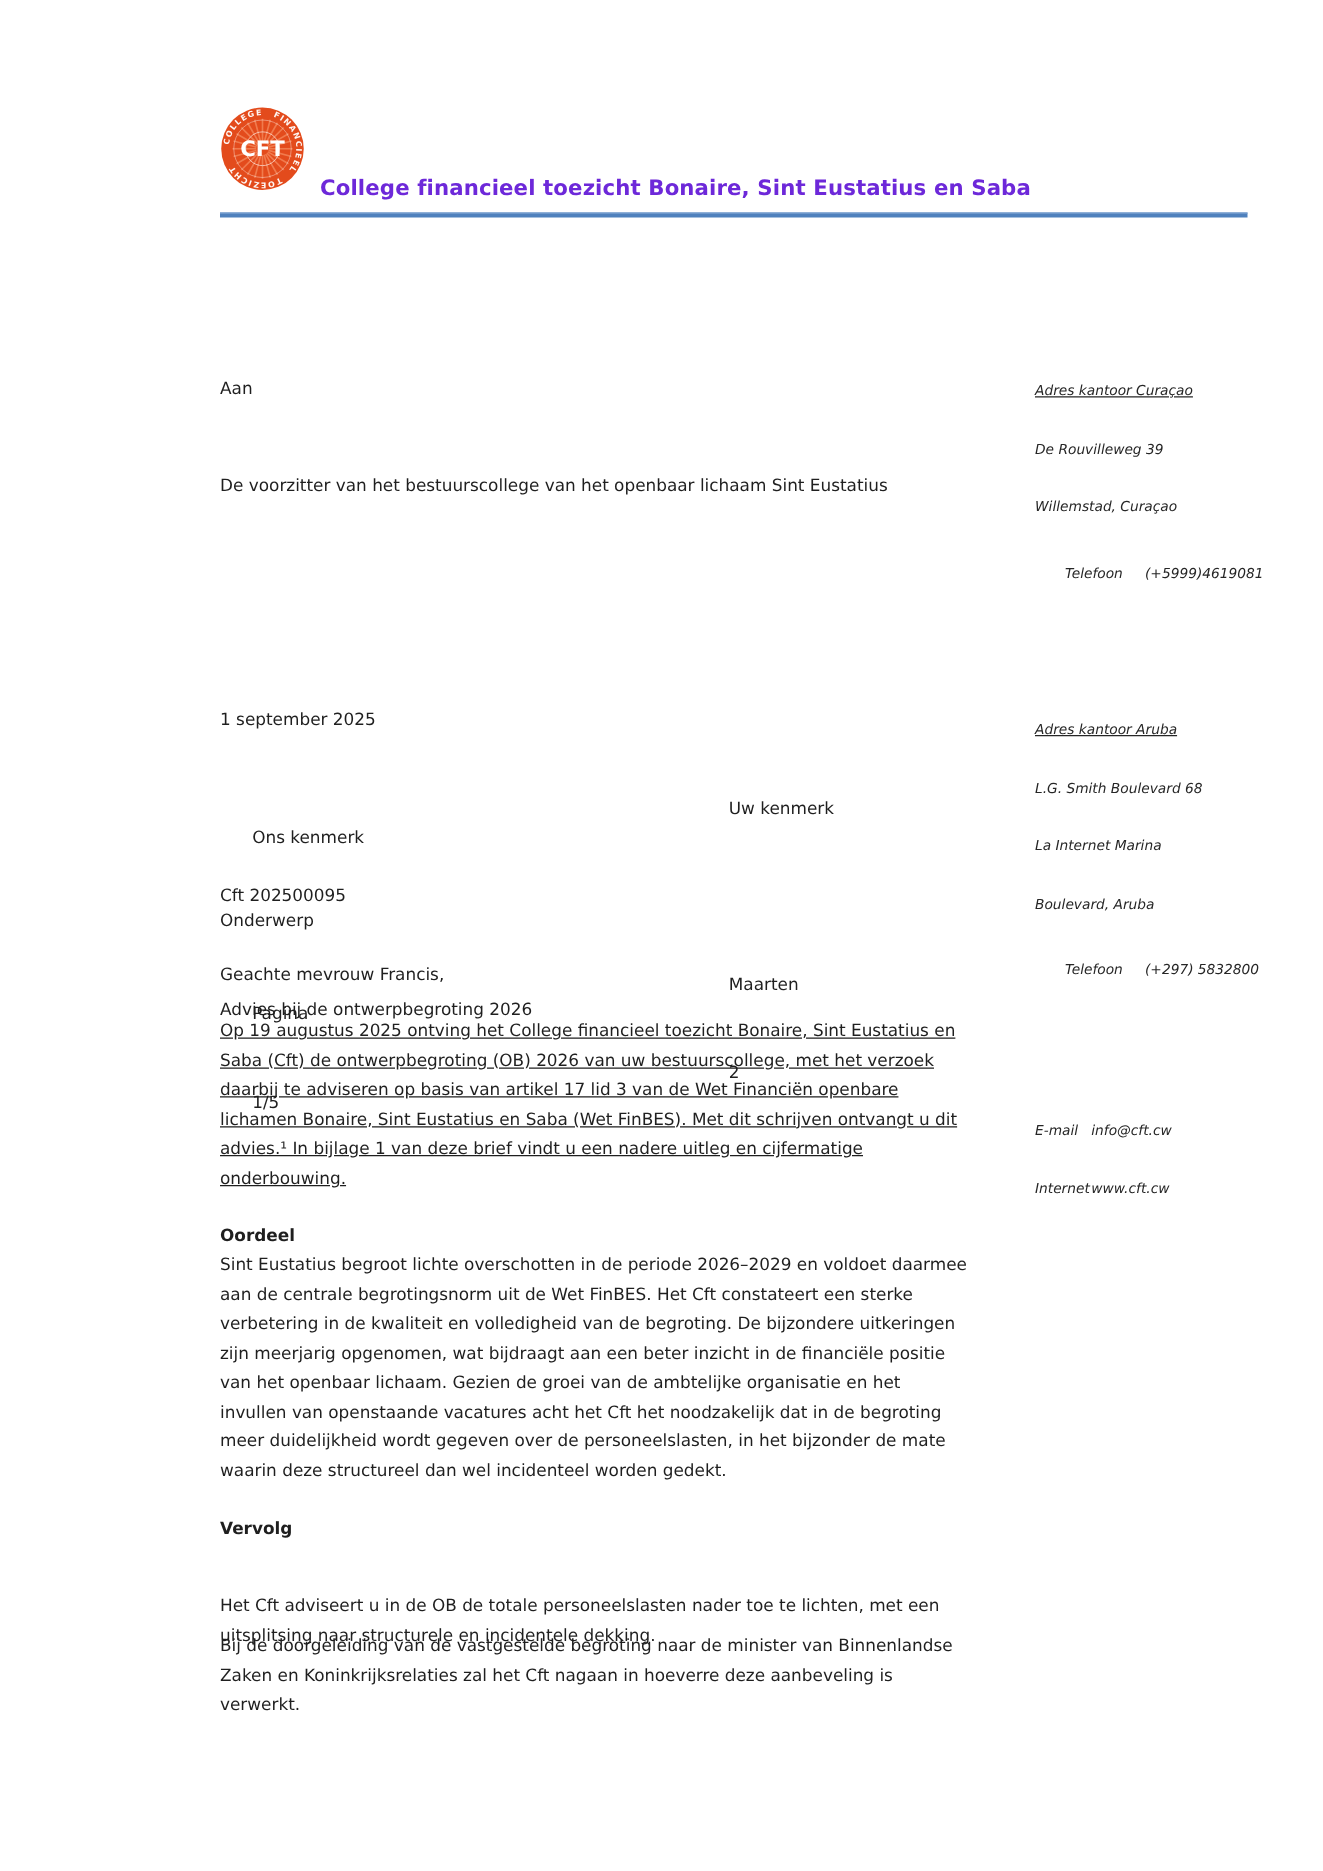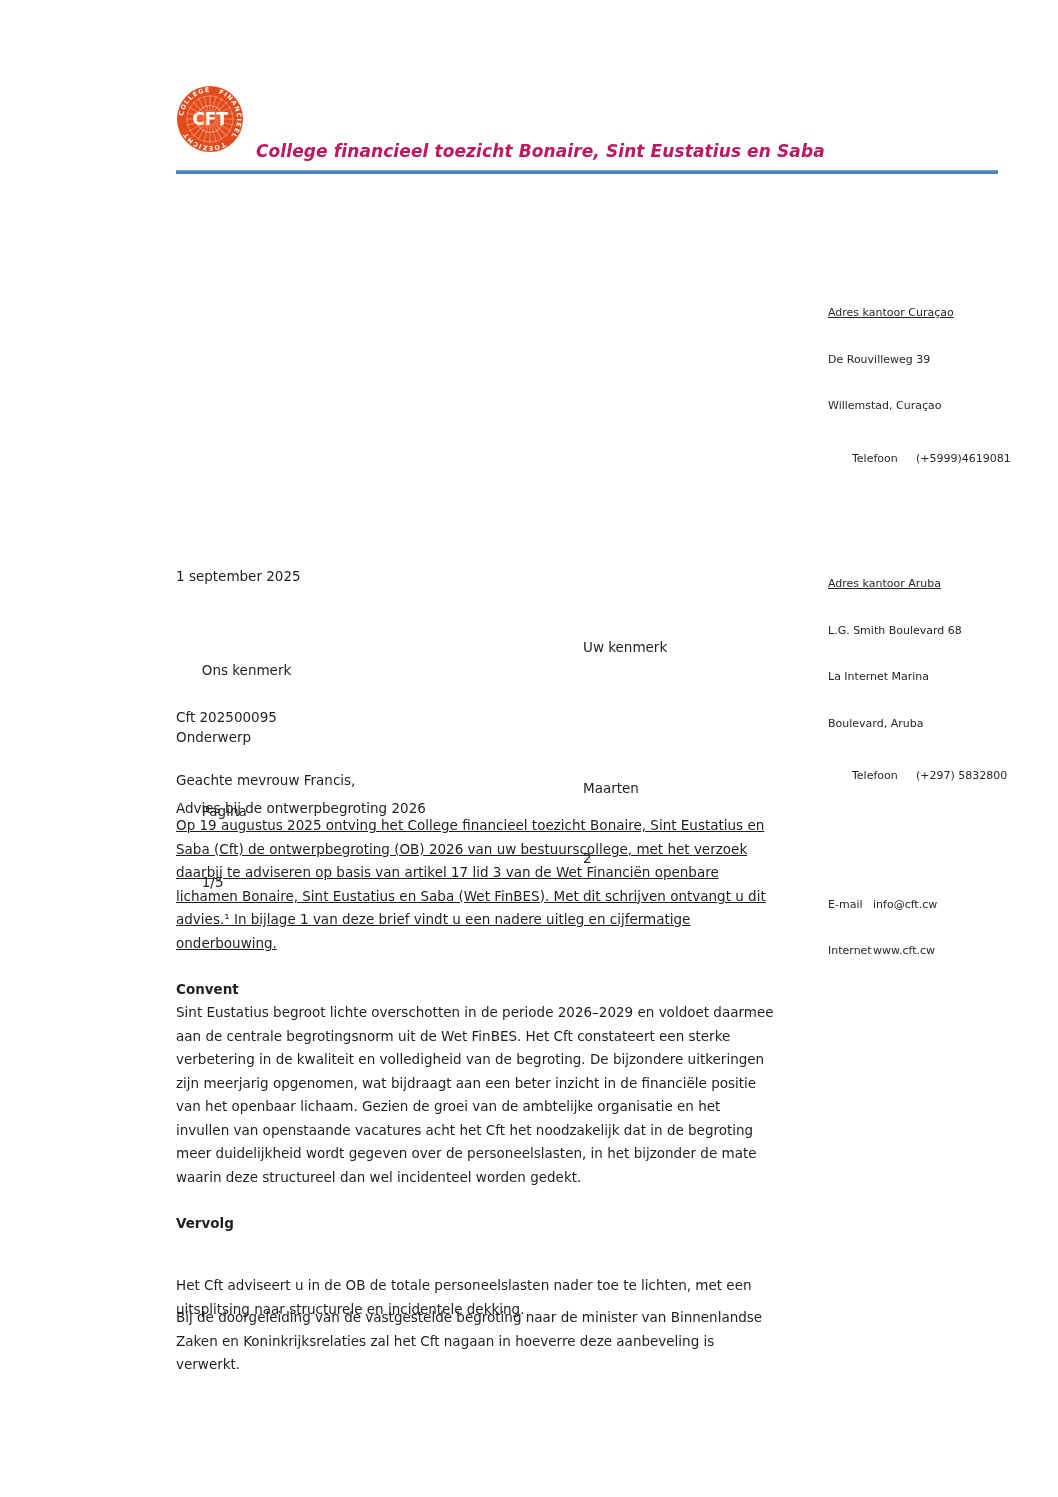--- a/index.html
+++ b/index.html
@@ -8,22 +8,22 @@
     width:1058px;height:1497px;
     background:#ffffff;
     font-family:"DejaVu Sans","Liberation Sans",sans-serif;
     color:#1c1c1c;
     overflow:hidden;
   }
   .abs{position:absolute;}
   
   .org-title{
     left:256px;top:141px;
-    font-size:17px;font-weight:bold;color:#be185d;
-    letter-spacing:.1px;white-space:pre;font-style:italic;
+    font-size:17px;font-weight:bold;color:#6d28d9;
+    letter-spacing:.1px;white-space:pre;
   }
   .header-rule{
     left:176px;top:170px;width:822px;height:3px;
     background:#4f81bd;border-top:1px solid #7aa0cf;
   }
   
   .body-text{
     font-size:13.5px;line-height:23.5px;white-space:pre;color:#1f1f1f;
   }
   .para-heading{font-weight:bold;}
@@ -35,21 +35,21 @@
   .salutation{left:176px;top:769px;}
   .para-intro{left:176px;top:814px;text-decoration:underline;}
   .h-oordeel{left:176px;top:978px;}
   .para-oordeel{left:176px;top:1001px;}
   .h-vervolg{left:176px;top:1212px;}
   .para-vervolg1{left:176px;top:1236px;margin-top:38px;}
   .para-vervolg2{left:176px;top:1306px;}
   
   .sidebar{
     left:828px;top:243px;width:200px;
-    font-size:11px;line-height:15.5px;color:#262626;white-space:pre;
+    font-size:11px;line-height:15.5px;color:#262626;white-space:pre;font-style:italic;
   }
   .office{margin-bottom:17px;}
   .office-heading{text-decoration:underline;}
   .tel-row{margin-top:6px;}
   .tel-label{display:inline-block;width:64px;margin-left:24px;}
   .contact{margin-top:3px;}
   .contact-label{display:inline-block;min-width:45px;}
 </style>
 </head>
 <body>
@@ -93,20 +93,24 @@
       <text font-size="6.3" letter-spacing="1.1" word-spacing="5" fill="rgba(255,255,255,0.95)" font-family="DejaVu Sans, sans-serif" font-weight="bold">
         <textPath href="#ringPath" startOffset="3">COLLEGE FINANCIEEL TOEZICHT</textPath>
       </text>
       <text x="34" y="40" text-anchor="middle" font-size="17" font-weight="bold" fill="#ffffff" font-family="DejaVu Sans, sans-serif">CFT</text>
     </svg>
   </div>
 
   <div class="abs org-title">College financieel toezicht Bonaire, Sint Eustatius en Saba</div>
   <div class="abs header-rule"></div>
 
+  <div class="abs body-text recipient">
+    <div>Aan</div>
+    <div>De voorzitter van het bestuurscollege van het openbaar lichaam Sint Eustatius</div>
+  </div>
 
   <div class="abs sidebar">
     <div class="office">
       <div class="office-heading">Adres kantoor Curaçao</div>
       <div>De Rouvilleweg 39</div>
       <div>Willemstad, Curaçao</div>
       <div class="tel-row"><span class="tel-label">Telefoon</span><span>(+5999)4619081</span></div>
     </div>
     <div class="office">
       <div class="office-heading">Adres kantoor Aruba</div>
@@ -145,21 +149,21 @@
 
   <div class="abs body-text salutation">Geachte mevrouw Francis,</div>
 
   <div class="abs body-text para-intro">Op 19 augustus 2025 ontving het College financieel toezicht Bonaire, Sint Eustatius en
 Saba (Cft) de ontwerpbegroting (OB) 2026 van uw bestuurscollege, met het verzoek
 daarbij te adviseren op basis van artikel 17 lid 3 van de Wet Financiën openbare
 lichamen Bonaire, Sint Eustatius en Saba (Wet FinBES). Met dit schrijven ontvangt u dit
 advies.¹ In bijlage 1 van deze brief vindt u een nadere uitleg en cijfermatige
 onderbouwing.</div>
 
-  <div class="abs body-text para-heading h-oordeel">Convent</div>
+  <div class="abs body-text para-heading h-oordeel">Oordeel</div>
   <div class="abs body-text para-oordeel">Sint Eustatius begroot lichte overschotten in de periode 2026–2029 en voldoet daarmee
 aan de centrale begrotingsnorm uit de Wet FinBES. Het Cft constateert een sterke
 verbetering in de kwaliteit en volledigheid van de begroting. De bijzondere uitkeringen
 zijn meerjarig opgenomen, wat bijdraagt aan een beter inzicht in de financiële positie
 van het openbaar lichaam. Gezien de groei van de ambtelijke organisatie en het
 invullen van openstaande vacatures acht het Cft het noodzakelijk dat in de begroting
 meer duidelijkheid wordt gegeven over de personeelslasten, in het bijzonder de mate
 waarin deze structureel dan wel incidenteel worden gedekt.</div>
 
   <div class="abs body-text para-heading h-vervolg">Vervolg</div>

